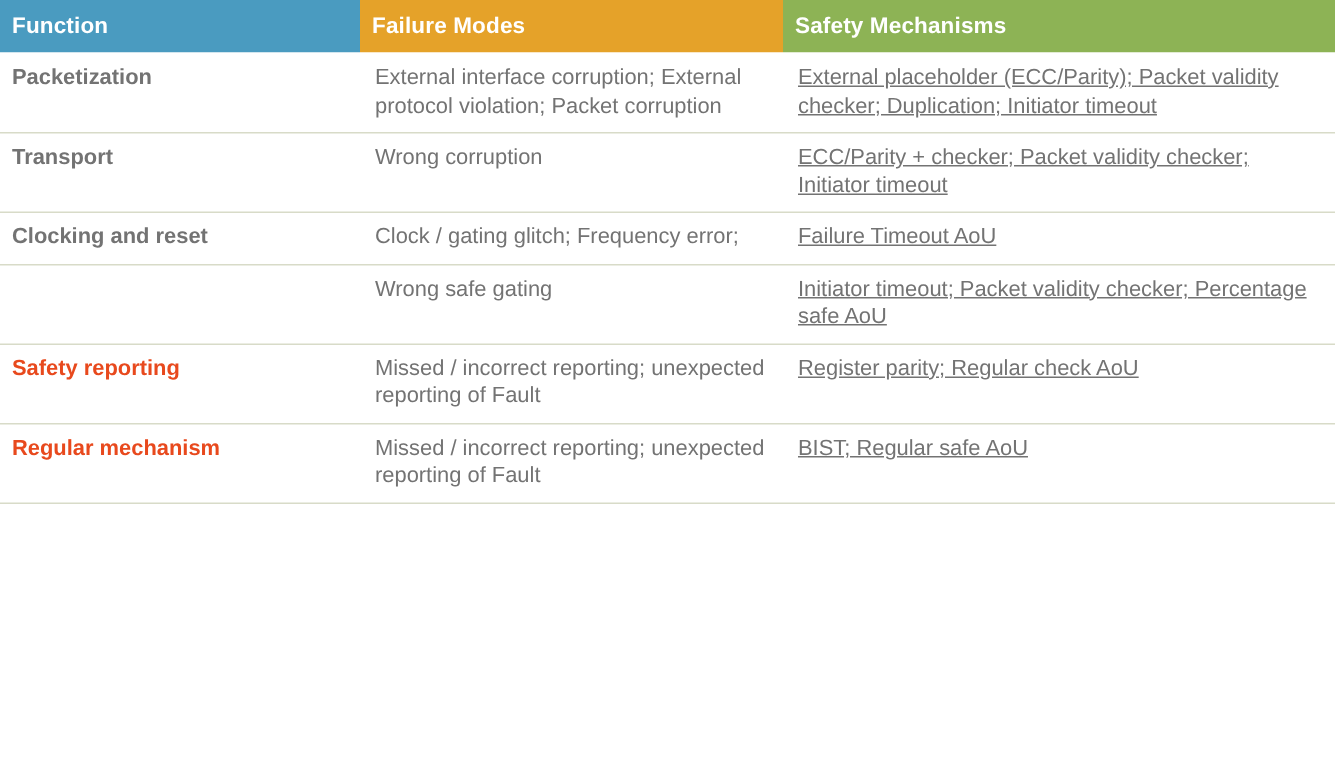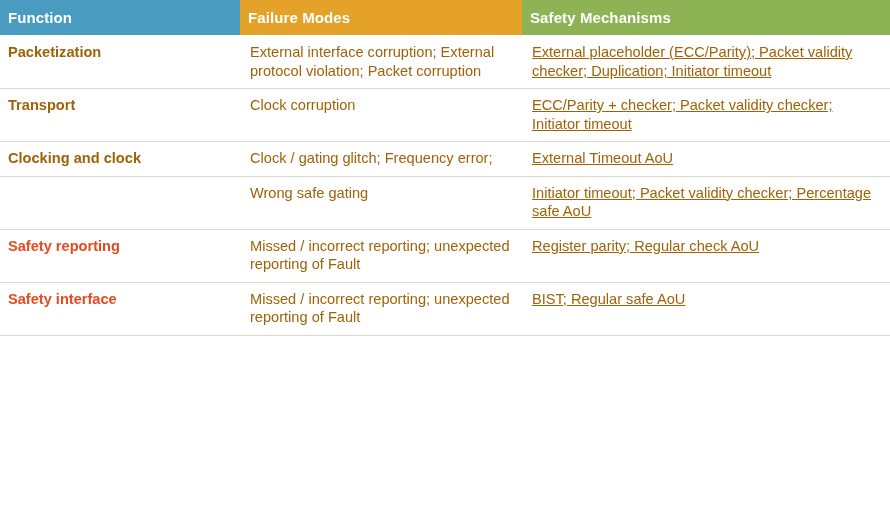--- a/index.html
+++ b/index.html
@@ -49,21 +49,21 @@
     letter-spacing: 0.1px;
   }
   th.h-func { background: #4a9bc0; }
   th.h-fail { background: #e5a229; }
   th.h-mech { background: #8db355; }
 
   tbody td {
     vertical-align: top;
     font-size: 14.6px;
     line-height: 1.27;
-    color: #a16207;
+    color: #737373;
     padding: 7px 10px 8px 8px;
     border-bottom: 1px solid #d8dbc8;
     background: #ffffff;
   }
   tbody tr:first-child td { padding-top: 8px; }
   tbody tr.last-row td { border-bottom: 1px solid #d8dbc8; }
 
   td.fn {
     font-weight: bold;
     padding-left: 8px;
@@ -170,44 +170,44 @@
       <tbody>
 
         <tr>
           <td class="fn">Packetization</td>
           <td class="fm">External interface corruption; External protocol violation; Packet corruption</td>
           <td class="sm">External placeholder (ECC/Parity); Packet validity checker; Duplication; Initiator timeout</td>
         </tr>
 
         <tr>
           <td class="fn">Transport</td>
-          <td class="fm">Clock corruption</td>
+          <td class="fm">Wrong corruption</td>
           <td class="sm">ECC/Parity + checker; Packet validity checker; Initiator timeout</td>
         </tr>
 
         <tr>
-          <td class="fn">Clocking and clock</td>
+          <td class="fn">Clocking and reset</td>
           <td class="fm">Clock / gating glitch; Frequency error;</td>
-          <td class="sm">External Timeout AoU</td>
+          <td class="sm">Failure Timeout AoU</td>
         </tr>
 
         <tr class="cont">
           <td class="fn"></td>
           <td class="fm">Wrong safe gating</td>
           <td class="sm">Initiator timeout; Packet validity checker; Percentage safe AoU</td>
         </tr>
 
         <tr>
           <td class="fn accent">Safety reporting</td>
           <td class="fm">Missed / incorrect reporting; unexpected reporting of Fault</td>
           <td class="sm">Register parity; Regular check AoU</td>
         </tr>
 
         <tr class="last-row">
-          <td class="fn accent">Safety interface</td>
+          <td class="fn accent">Regular mechanism</td>
           <td class="fm">Missed / incorrect reporting; unexpected reporting of Fault</td>
           <td class="sm">BIST; Regular safe AoU</td>
         </tr>
 
       </tbody>
     </table>
   </div>
 
 
   <div class="watermark">

